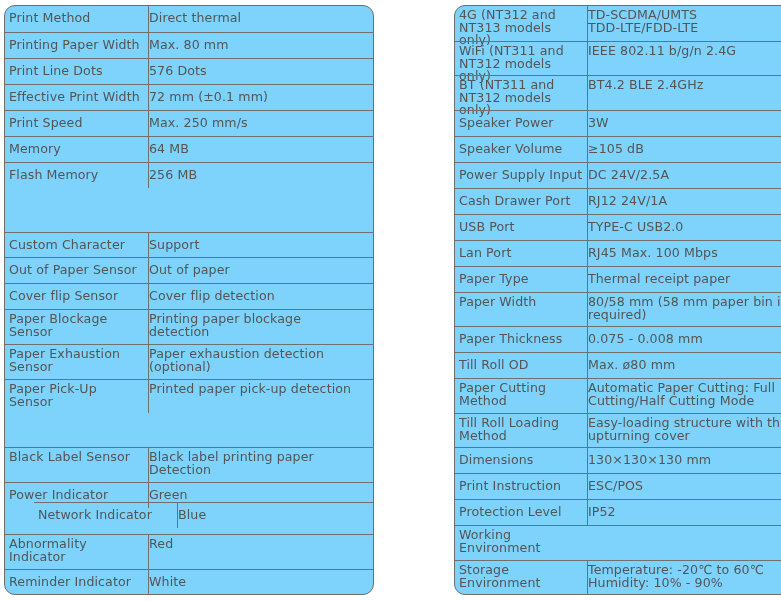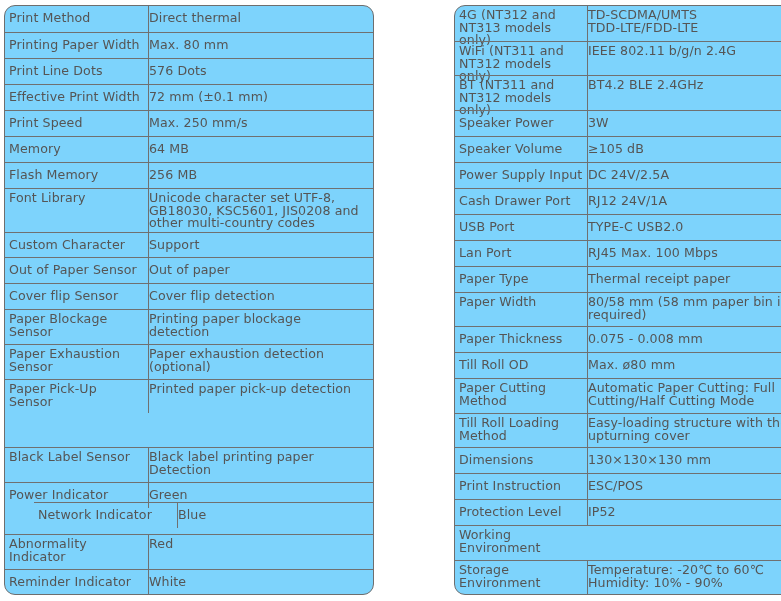--- a/index.html
+++ b/index.html
@@ -49,26 +49,20 @@
       <div class="cell value">Max. 250 mm/s</div>
     </div>
     <div class="row" style="top: 130px; height: 26px;">
       <div class="cell label">Memory</div>
       <div class="cell value">64 MB</div>
     </div>
     <div class="row" style="top: 156px; height: 26px;">
       <div class="cell label">Flash Memory</div>
       <div class="cell value">256 MB</div>
     </div>
-    <div class="row" style="top: 182px; height: 44px;">
-      <div class="cell label tight">Font Library</div>
-      <div class="cell value tight">Unicode character set UTF-8,
-GB18030, KSC5601, JIS0208 and
-other multi-country codes</div>
-    </div>
     <div class="row" style="top: 226px; height: 25px;">
       <div class="cell label">Custom Character</div>
       <div class="cell value">Support</div>
     </div>
     <div class="row" style="top: 251px; height: 26px;">
       <div class="cell label">Out of Paper Sensor</div>
       <div class="cell value">Out of paper</div>
     </div>
     <div class="row" style="top: 277px; height: 26px;">
       <div class="cell label">Cover flip Sensor</div>

